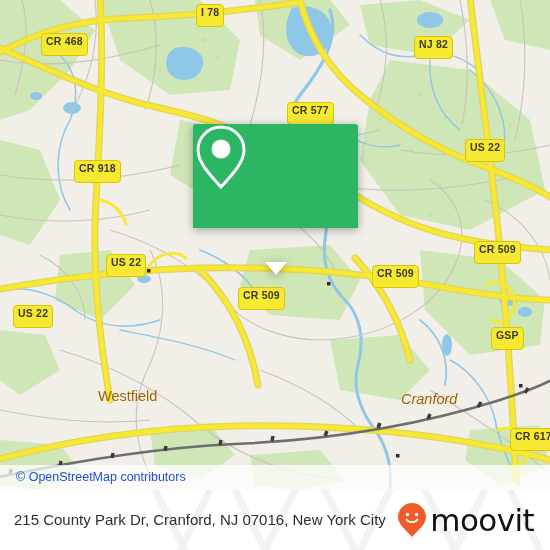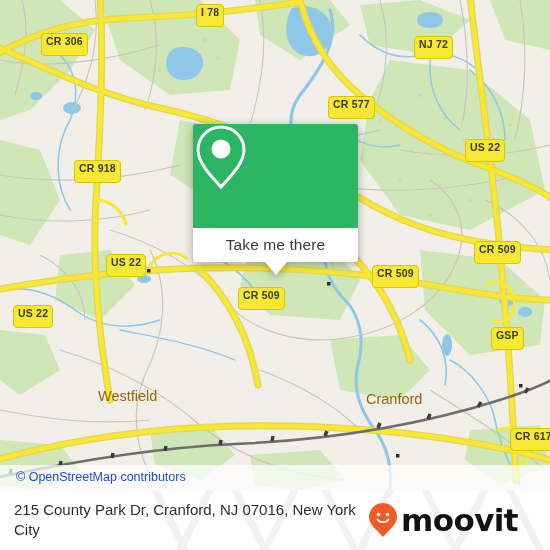--- a/index.html
+++ b/index.html
@@ -85,36 +85,36 @@
 
   
   #footer{
     position:absolute;left:0;top:490px;width:550px;height:60px;
     background:#ffffff;overflow:hidden;
   }
   #footer-wm{position:absolute;left:0;top:0;width:550px;height:60px;opacity:.55;}
   #footer-inner{
     position:relative;
     display:flex;align-items:center;height:60px;
-    padding:0 28px 0 14px;box-sizing:border-box;
+    padding:0 12px 0 14px;box-sizing:border-box;
   }
   #addr{
     flex:1 1 auto;
     color:#2e2e2e;
     font-size:15px;
     line-height:20px;
     max-width:390px;
   }
   #brand{
     flex:0 0 auto;display:flex;align-items:center;gap:3px;
     margin-left:auto;padding-right:4px;
   }
   #brand-word{
     color:#121212;font-size:31px;line-height:31px;
-    letter-spacing:-.6px;font-weight:700;
+    letter-spacing:-.6px;font-weight:400;
     font-family:"DejaVu Sans","Liberation Sans",sans-serif;
   }
 </style>
 </head>
 <body>
 
 <div id="root">
 
   <div id="map">
 
@@ -278,45 +278,42 @@
         <g fill="#2b2b2b">
           <rect x="147" y="269" width="3.5" height="3.5"></rect>
           <rect x="327" y="282" width="3.5" height="3.5"></rect>
           <rect x="396" y="454" width="3.5" height="3.5"></rect>
           <rect x="519" y="384" width="3.5" height="3.5"></rect>
         </g>
       </g>
     </svg>
 
     <div class="shield" style="left:196px;top:4px;">I 78</div>
-    <div class="shield" style="left:414px;top:36px;">NJ 72</div>
-    <div class="shield" style="left:41px;top:33px;">CR 306</div>
-    <div class="shield" style="left:287px;top:96px;margin-left:41px;">CR 577</div>
+    <div class="shield" style="left:414px;top:36px;">NJ 82</div>
+    <div class="shield" style="left:41px;top:33px;">CR 468</div>
+    <div class="shield" style="left:287px;top:102px;">CR 577</div>
     <div class="shield" style="left:465px;top:139px;">US 22</div>
     <div class="shield" style="left:74px;top:160px;">CR 918</div>
     <div class="shield" style="left:106px;top:254px;">US 22</div>
     <div class="shield" style="left:474px;top:241px;">CR 509</div>
     <div class="shield" style="left:372px;top:265px;">CR 509</div>
     <div class="shield" style="left:13px;top:305px;">US 22</div>
     <div class="shield" style="left:238px;top:287px;">CR 509</div>
     <div class="shield" style="left:479px;top:327px;margin-left:12px;">GSP</div>
     <div class="shield" style="left:510px;top:428px;">CR 617</div>
 
     <div class="place" style="left:98px;top:388px;">Westfield</div>
-    <div class="place" style="left:366px;top:391px;">Cranford</div>
+    <div class="place" style="left:401px;top:391px;font-style:italic;">Cranford</div>
 
     <div id="callout">
       <div id="callout-head">
         <svg width="56" height="66" viewBox="0 0 56 66">
           <path d="M28 3 C15.3 3 5 13.3 5 26 C5 38 16 50 28 63 C40 50 51 38 51 26 C51 13.3 40.7 3 28 3 Z" fill="none" stroke="#ffffff" stroke-width="3"></path>
           <circle cx="28" cy="25" r="9.5" fill="#ffffff"></circle>
         </svg>
-      </div>
-      <div id="callout-body">
-        <span id="callout-label">Take me there</span>
       </div>
       <div id="callout-tail"></div>
     </div>
 
     <div id="attrib">© OpenStreetMap contributors</div>
   </div>
 
   <div id="footer">
     <svg id="footer-wm" viewBox="0 0 550 60">
       <g stroke="#e8e8e8" stroke-width="7" fill="none">

